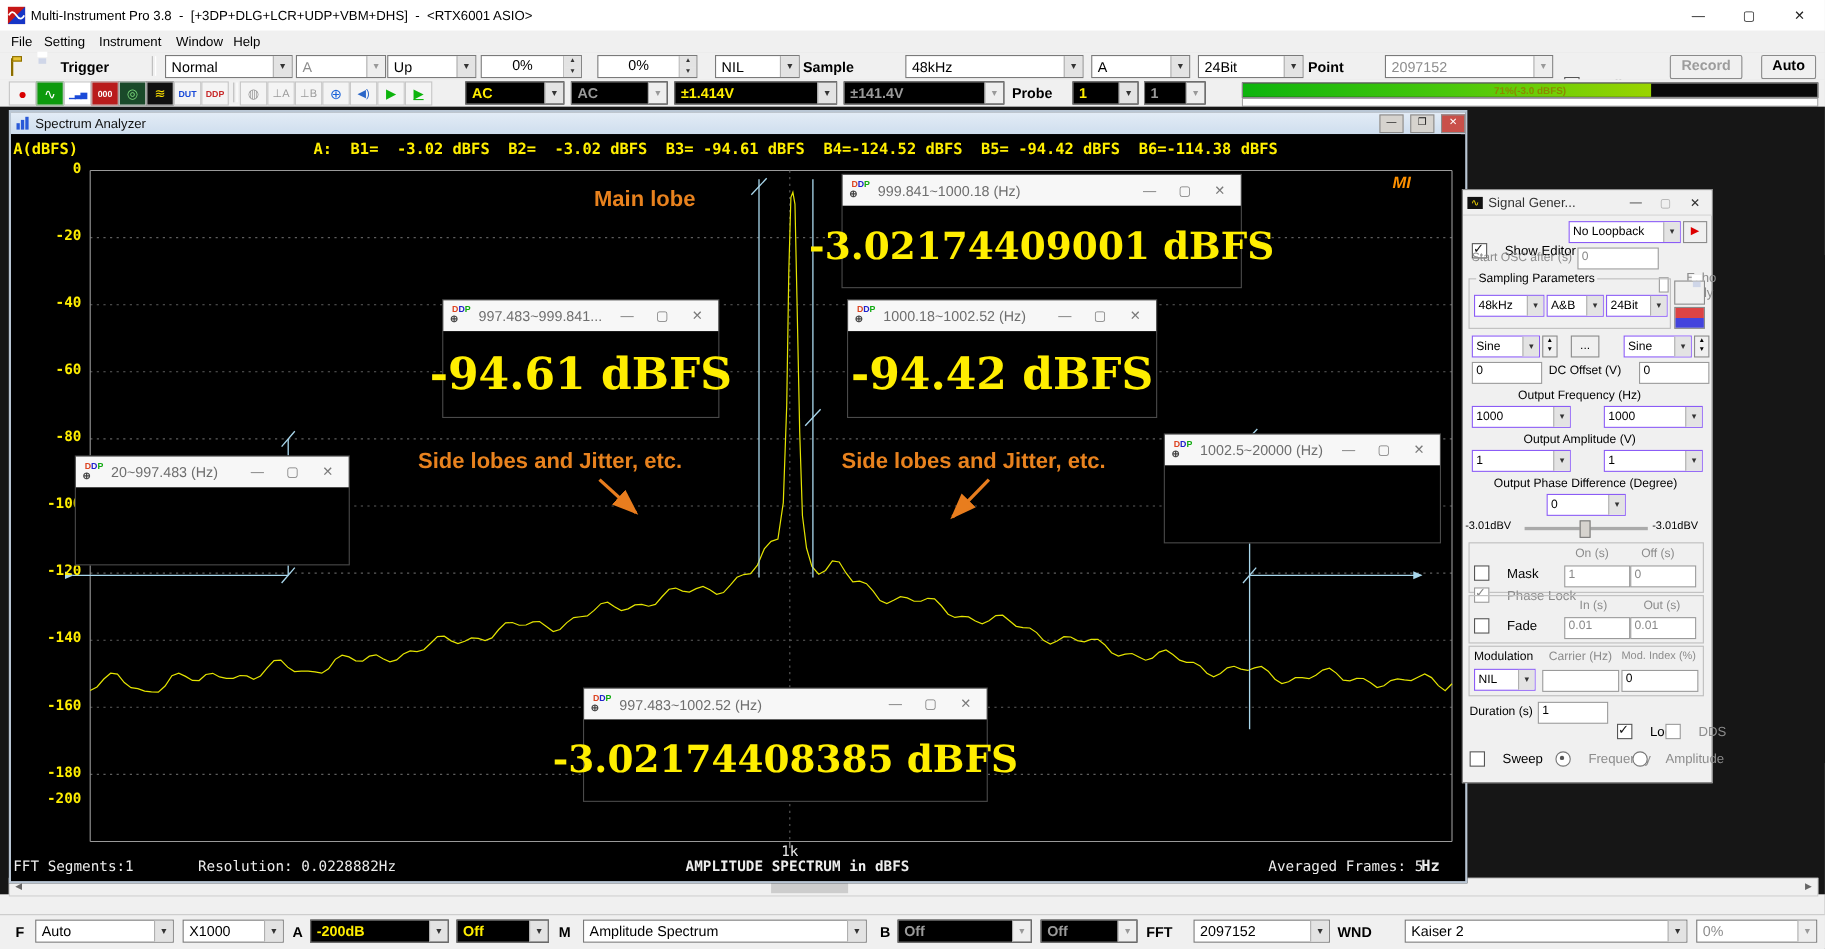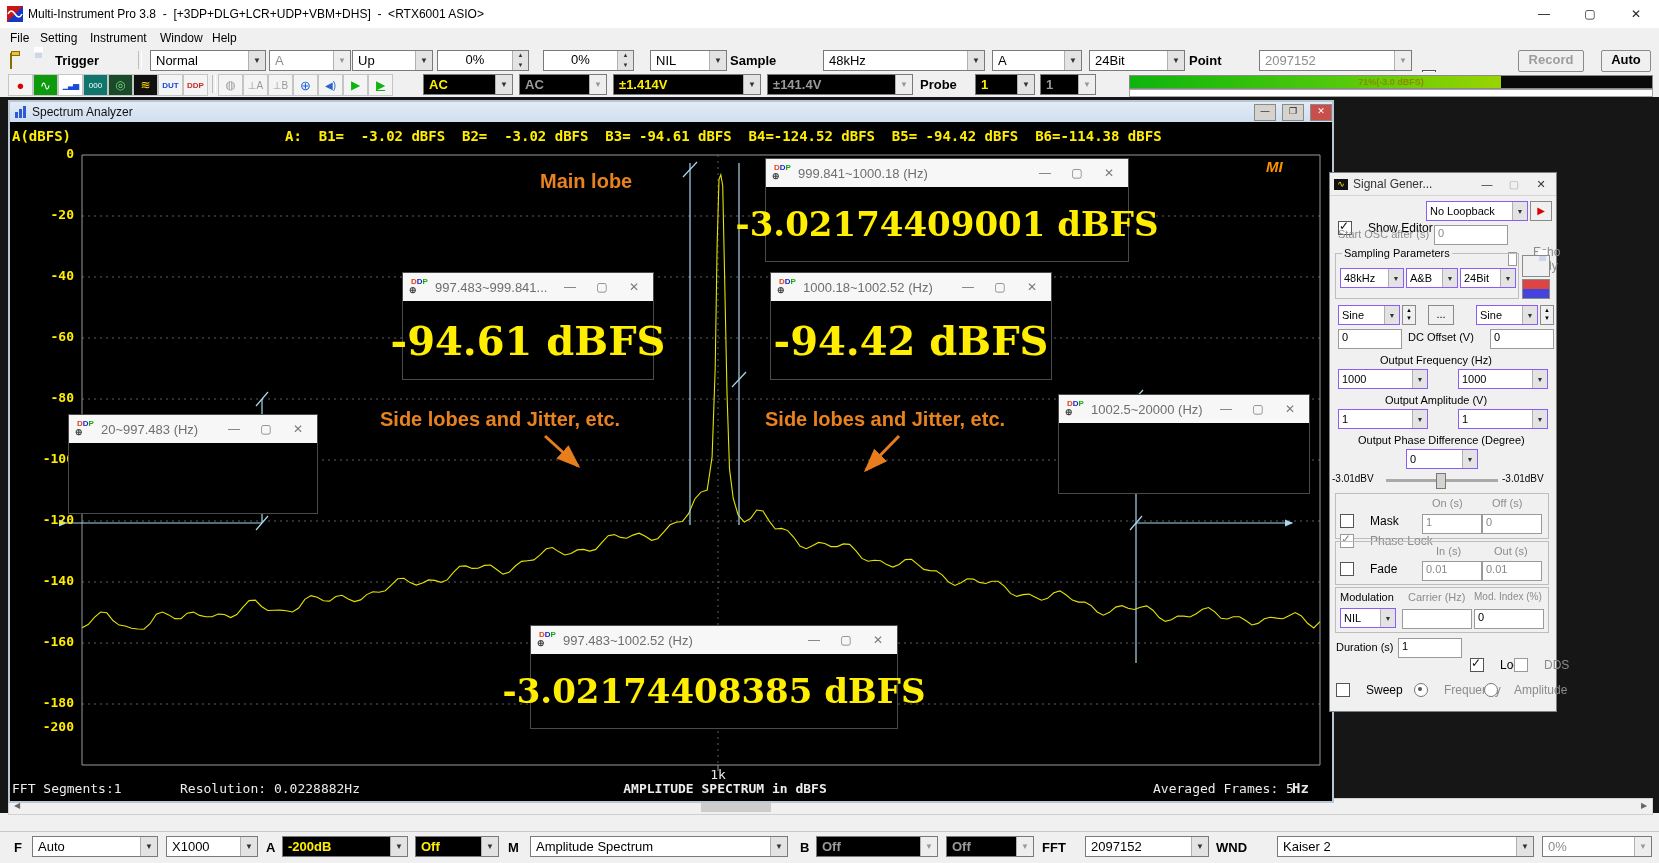--- a/index.html
+++ b/index.html
@@ -189,21 +189,21 @@
     <b>Roll</b>
     </div>
   <div class="pushbtn dis" style="left:1518px;width:64px">Record</div>
   <div class="pushbtn" style="left:1601px;width:48px">Auto</div>
 </div>
 
 <div class="abs toolrow" id="tb2">
   <span class="ticon" style="left:8px;color:#d80000;font-size:13px">●</span>
   <span class="ticon" style="left:33px;background:#0d9a0d;color:#fff;font-size:13px">∿</span>
   <span class="ticon" style="left:58px;background:#fff;color:#1a4ad8;font-size:8px;letter-spacing:-1px">▁▃▅</span>
-  <span class="ticon" style="left:83px;background:#0f766e;color:#fff;font-size:8px;font-weight:normal">000</span>
+  <span class="ticon" style="left:83px;background:#b91c1c;color:#fff;font-size:8px;font-weight:bold">000</span>
   <span class="ticon" style="left:108px;background:#1a4a2a;color:#7ad87a">◎</span>
   <span class="ticon" style="left:133px;background:#101010;color:#ffe200">≋</span>
   <span class="ticon" style="left:158px;color:#1a4ad8;font-size:8px;font-weight:bold">DUT</span>
   <span class="ticon" style="left:183px;color:#c82a2a;font-size:8px;font-weight:bold">DDP</span>
   <div class="vsep" style="left:212px"></div>
   <span class="ticon" style="left:218px;color:#9a9a9a">◍</span>
   <span class="ticon" style="left:243px;color:#9a9a9a;font-size:10px">⊥A</span>
   <span class="ticon" style="left:268px;color:#9a9a9a;font-size:10px">⊥B</span>
   <span class="ticon" style="left:293px;color:#1a62d8;font-size:13px">⊕</span>
   <span class="ticon" style="left:318px;color:#2a66c8;font-size:10px">◀)</span>

